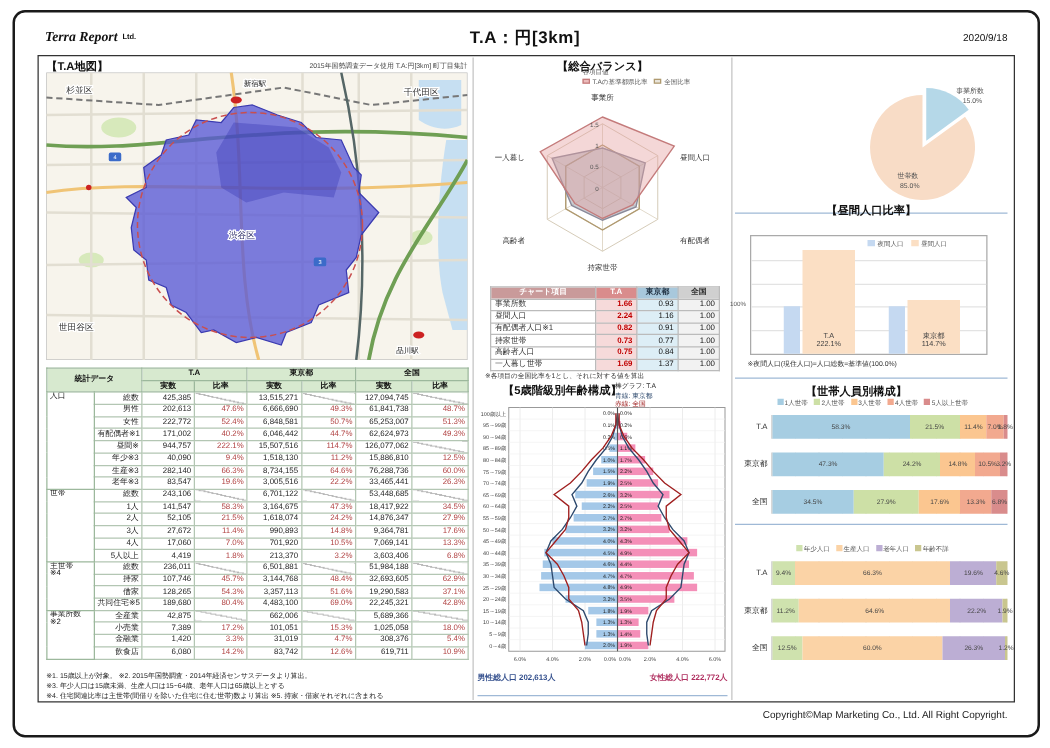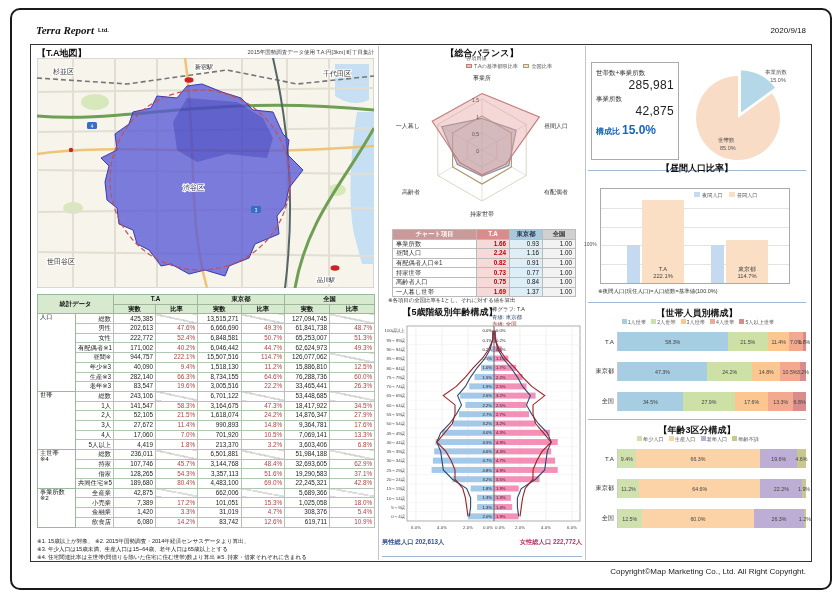--- a/index.html
+++ b/index.html
@@ -69,20 +69,21 @@
 .footer{position:absolute;right:34px;top:567px;font-size:8px;color:#222}
 svg text{font-family:"Liberation Sans","DejaVu Sans",sans-serif}
 </style>
 </head>
 <body>
 
 <div class="page">
   <div class="frame"></div>
 
   <div class="brand"><span>Terra Report</span><span class="suffix">Ltd.</span></div>
+  <div class="title">T.A：円[3km]</div>
   <div class="date">2020/9/18</div>
 
   <div class="content"></div>
   <div class="vdiv" style="left:378px"></div>
   <div class="vdiv" style="left:585px"></div>
   <div class="hdiv" style="left:588px;top:170px;width:218px"></div>
   <div class="hdiv" style="left:588px;top:302px;width:218px"></div>
   <div class="hdiv" style="left:588px;top:419px;width:218px"></div>
   <div class="hdiv" style="left:382px;top:556px;width:200px"></div>
 
@@ -602,27 +603,20 @@
       <text x="138" y="205" font-size="4.4" fill="#444" text-anchor="middle">2.0%</text>
       <text x="86" y="205" font-size="4.4" fill="#444" text-anchor="middle">2.0%</text>
       <text x="106" y="205" font-size="4.4" fill="#444" text-anchor="middle">0.0%</text>
       <text x="118" y="205" font-size="4.4" fill="#444" text-anchor="middle">0.0%</text>
     </svg>
   <div class="pyr-totals">
     <span style="color:#334f8d">男性総人口  202,613人</span>
     <span style="color:#b03060">女性総人口  222,772人</span>
   </div>
 
-  <div class="office-box">
-    <div class="lbl">世帯数+事業所数</div>
-    <div class="val">285,981</div>
-    <div class="lbl">事業所数</div>
-    <div class="val">42,875</div>
-    <div class="kousei"><span>構成比</span><span class="pct">15.0%</span></div>
-  </div>
   <svg id="pie-svg" style="position:absolute;left:688px;top:58px" width="114" height="110" viewBox="0 0 114 110">
       <path d="M50,60 L84.0,35.3 A42,42 0 1 1 50,18 Z" fill="#f8dcc6"></path>
       <path d="M50,60 L50,18 A42,42 0 0 1 84.0,35.3 Z" fill="#b5d8e8" transform="translate(3,-5.5)"></path>
       <text x="88" y="16" font-size="5.5" fill="#555" text-anchor="middle">事業所数</text>
       <text x="90" y="24" font-size="5.5" fill="#555" text-anchor="middle">15.0%</text>
       <text x="30" y="84" font-size="5.5" fill="#555">世帯数</text>
       <text x="32" y="92" font-size="5.5" fill="#555">85.0%</text>
     </svg>
 
   <div class="sec-title" style="left:588px;top:162px;width:218px">【昼間人口比率】</div>
@@ -646,21 +640,21 @@
         </div>
       </div>
     </div>
   <div class="day-legend" id="day-legend">
       <span><span class="chip" style="background: rgb(197, 217, 241);"></span><span>夜間人口</span></span>
       <span><span class="chip" style="background: rgb(251, 223, 196);"></span><span>昼間人口</span></span>
     </div>
   <div class="ytick">100%</div>
   <div class="day-note">※夜間人口(現住人口)=人口総数=基準値(100.0%)</div>
 
-  <div class="sec-title" style="left:588px;top:307px;width:218px">【世帯人員別構成】</div>
+  <div class="sec-title" style="left:576px;top:307px;width:218px">【世帯人員別構成】</div>
   <div id="hh-chart" style="position:absolute;left:590px;top:319px;width:216px">
       <div class="stack-legend">
         <span><span class="chip" style="background: rgb(166, 205, 226);"></span><span>1人世帯</span></span>
         <span><span class="chip" style="background: rgb(205, 224, 166);"></span><span>2人世帯</span></span>
         <span><span class="chip" style="background: rgb(251, 198, 144);"></span><span>3人世帯</span></span>
         <span><span class="chip" style="background: rgb(242, 169, 143);"></span><span>4人世帯</span></span>
         <span><span class="chip" style="background: rgb(217, 140, 140);"></span><span>5人以上世帯</span></span>
       </div>
       <div class="stack-rows">
         <div class="stack-row">
@@ -719,21 +713,20 @@
               <span class="seg-lbl">13.3%</span>
             </div>
             <div class="seg" style="width: 6.8%; background: rgb(217, 140, 140);">
               <span class="seg-lbl">6.8%</span>
             </div>
           </div>
         </div>
       </div>
     </div>
 
-  <div class="sec-title" style="left:588px;top:424px;width:218px">【年齢3区分構成】</div>
   <div id="age3-chart" style="position:absolute;left:590px;top:436px;width:216px">
       <div class="stack-legend">
         <span><span class="chip" style="background: rgb(207, 226, 174);"></span><span>年少人口</span></span>
         <span><span class="chip" style="background: rgb(251, 211, 166);"></span><span>生産人口</span></span>
         <span><span class="chip" style="background: rgb(188, 174, 212);"></span><span>老年人口</span></span>
         <span><span class="chip" style="background: rgb(201, 198, 143);"></span><span>年齢不詳</span></span>
       </div>
       <div class="stack-rows">
         <div class="stack-row">
           <div class="stack-cat">T.A</div>

